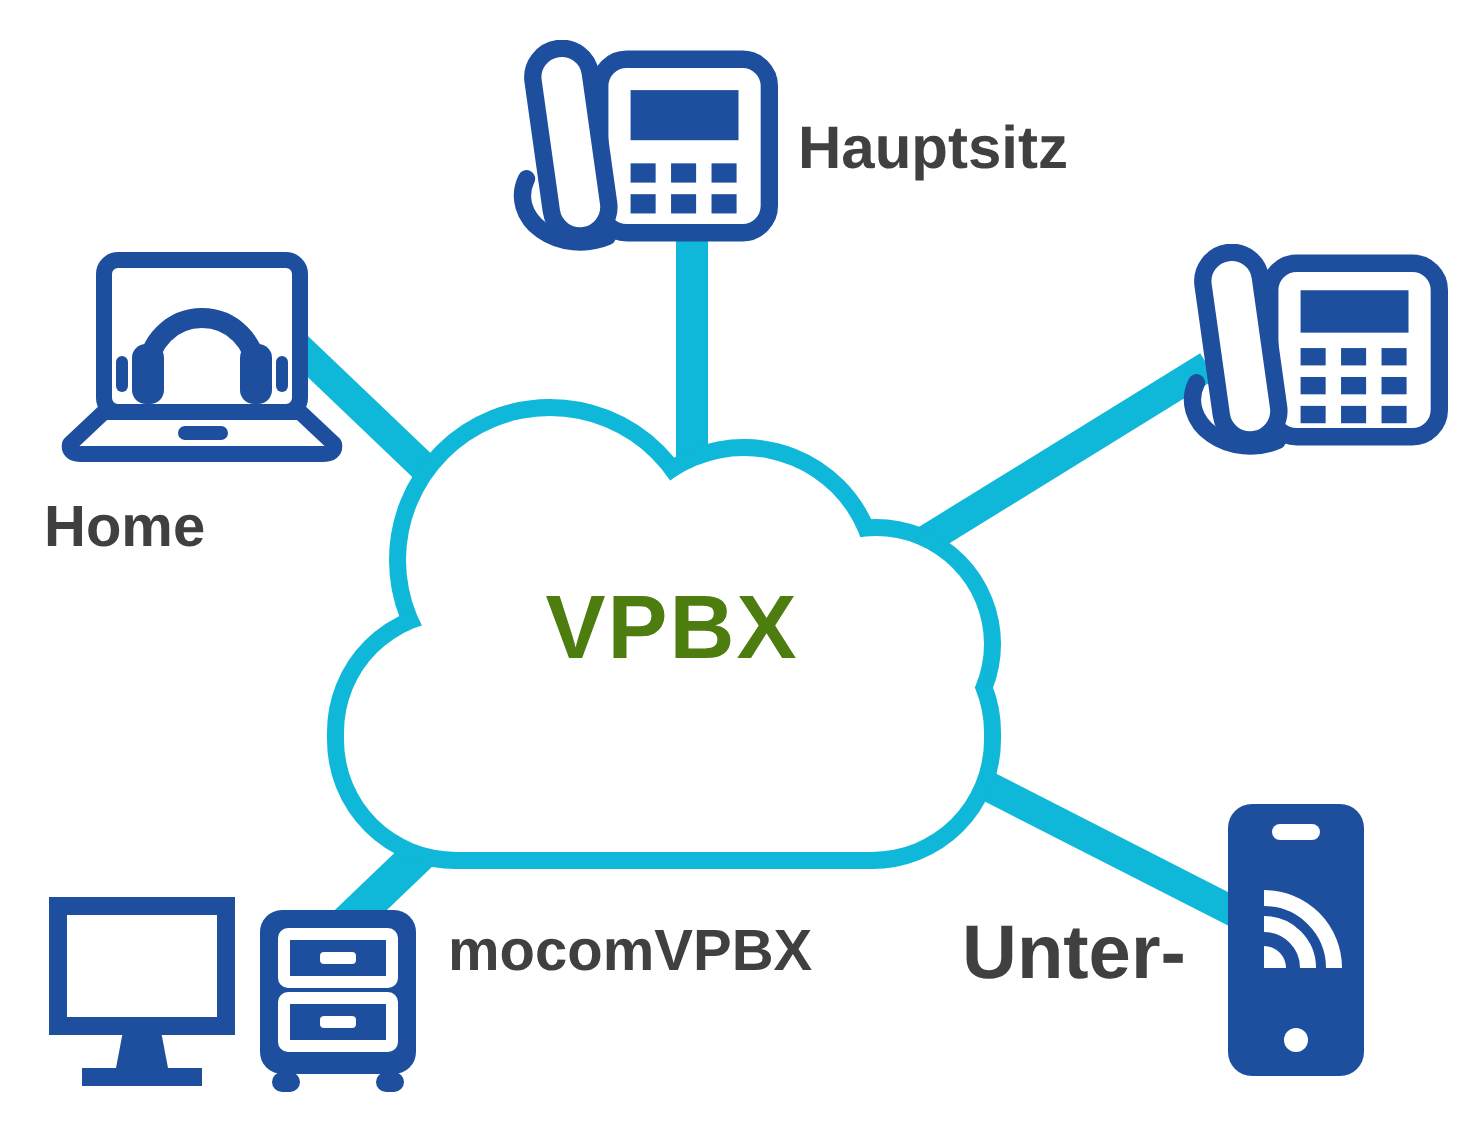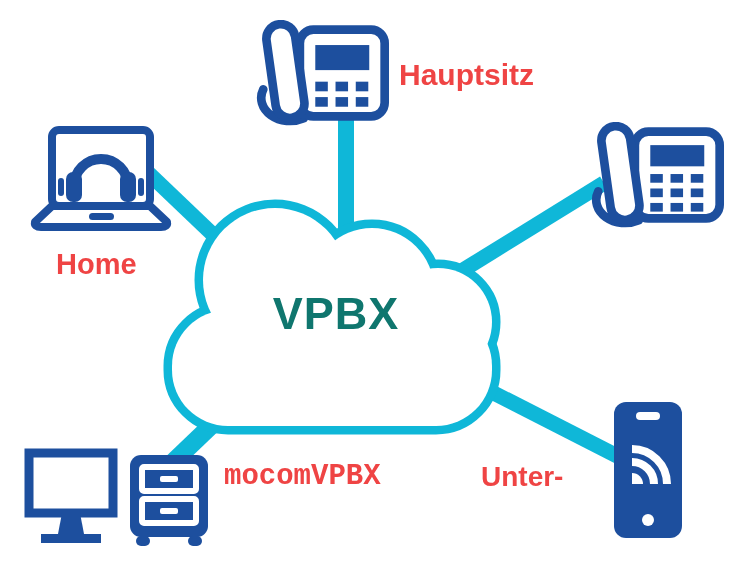--- a/index.html
+++ b/index.html
@@ -1,29 +1,29 @@
 <!DOCTYPE html>
 <html><head>
 <meta charset="utf-8">
 <style>
   html,body{margin:0;padding:0;background:#fff;}
   #stage{position:relative;width:736px;height:571px;background:#fff;overflow:hidden;
          font-family:"Liberation Sans",sans-serif;}
   .layer{position:absolute;left:0;top:0;}
   .icon{position:absolute;}
-  .label{position:absolute;font-weight:bold;color:#ef4444;line-height:35px;
+  .label{position:absolute;font-weight:bold;color:#404040;line-height:35px;
          font-family:"Liberation Sans",sans-serif;white-space:nowrap;}
   .label span{display:block;}
   .lbl-hauptsitz{left:399px;top:57px;font-size:30px;}
   .lbl-filiale{left:599px;top:247px;font-size:30px;}
-  .lbl-homeoffice{left:22px;top:247px;font-size:29px;margin-left:34px;}
-  .lbl-mocom{left:224px;top:459px;font-size:29px;font-family:Liberation Mono, monospace;}
-  .lbl-unterwegs{left:481px;top:459px;font-size:28px;line-height:36px;}
+  .lbl-homeoffice{left:22px;top:247px;font-size:29px;}
+  .lbl-mocom{left:224px;top:459px;font-size:29px;}
+  .lbl-unterwegs{left:481px;top:459px;font-size:38px;line-height:36px;}
   .lbl-vpbx{left:271px;top:296px;width:130px;text-align:center;
-            font-size:45px;font-weight:bold;color:#0f766e;letter-spacing:1px;}
+            font-size:45px;font-weight:bold;color:#4d7c0f;letter-spacing:1px;}
 </style>
 </head>
 <body>
 
 <div id="stage">
 
   <svg class="layer" width="736" height="571" viewBox="0 0 736 571">
 
     <g stroke="#0fb7d8" fill="none">
       <line x1="346" y1="105" x2="346" y2="262" stroke-width="16"></line>

